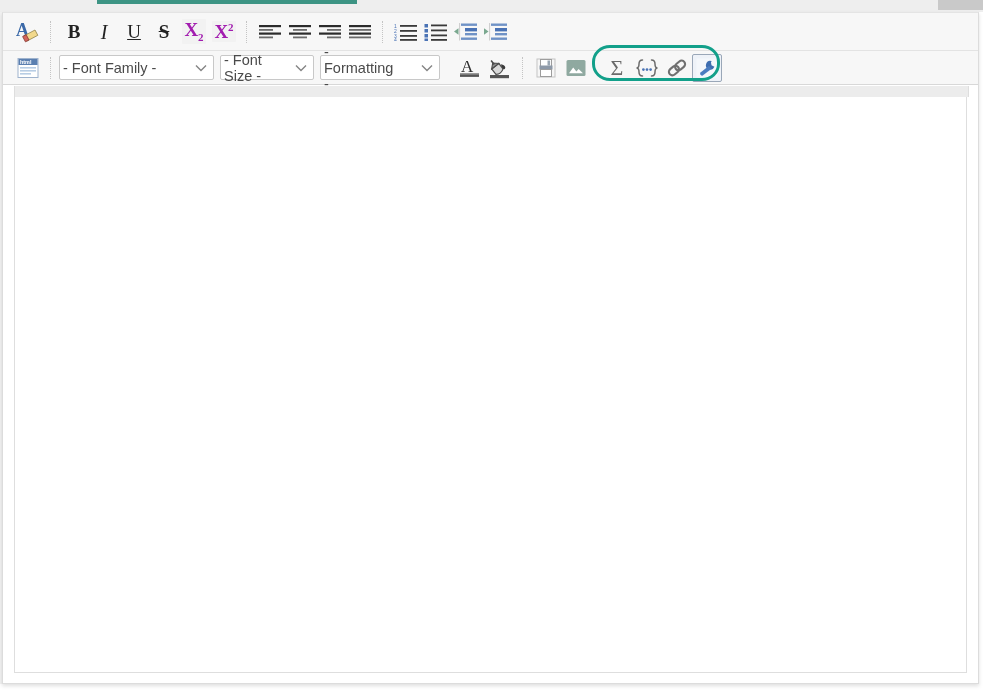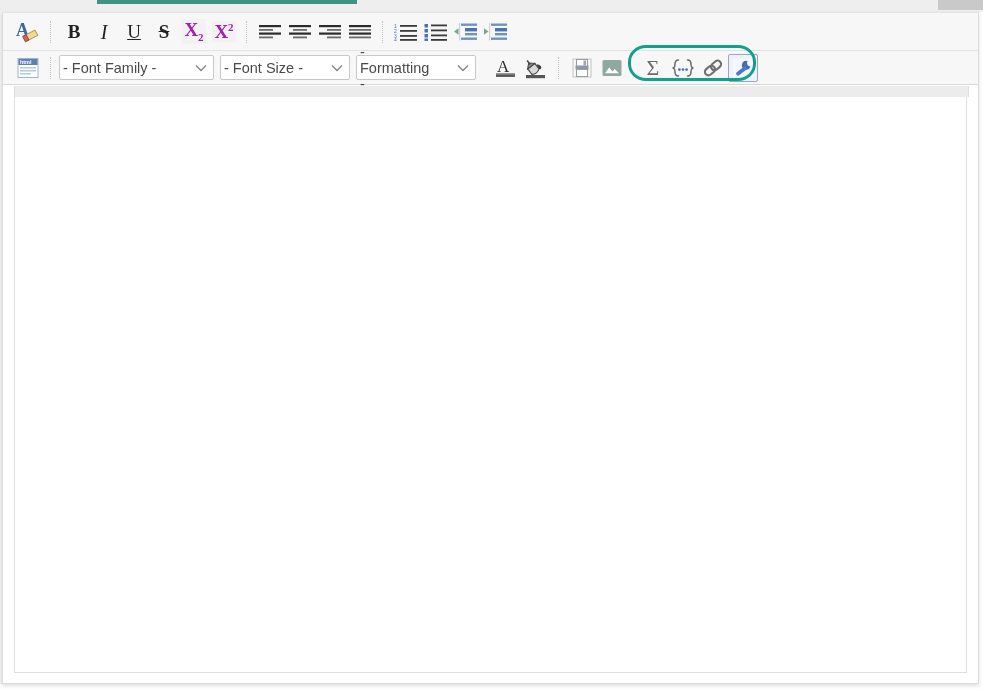--- a/index.html
+++ b/index.html
@@ -142,21 +142,21 @@
     padding: 0 6px 0 3px;
     font-size: 14.5px;
     color: #4a4a4a;
     cursor: pointer;
     box-sizing: border-box;
     font-family: "Liberation Sans", sans-serif;
     flex: none;
     margin-right: 6px;
   }
   #sel-font-family { width: 155px; }
-  #sel-font-size   { width: 130px; }
+  #sel-font-size   { width: 94px; }
   #sel-formatting  { width: 120px; gap: 20px; }
   .chev {
     margin-left: 8px;
     flex: none;
     opacity: 0.72;
   }
 
   
   #tool-group-special {
     position: relative;

